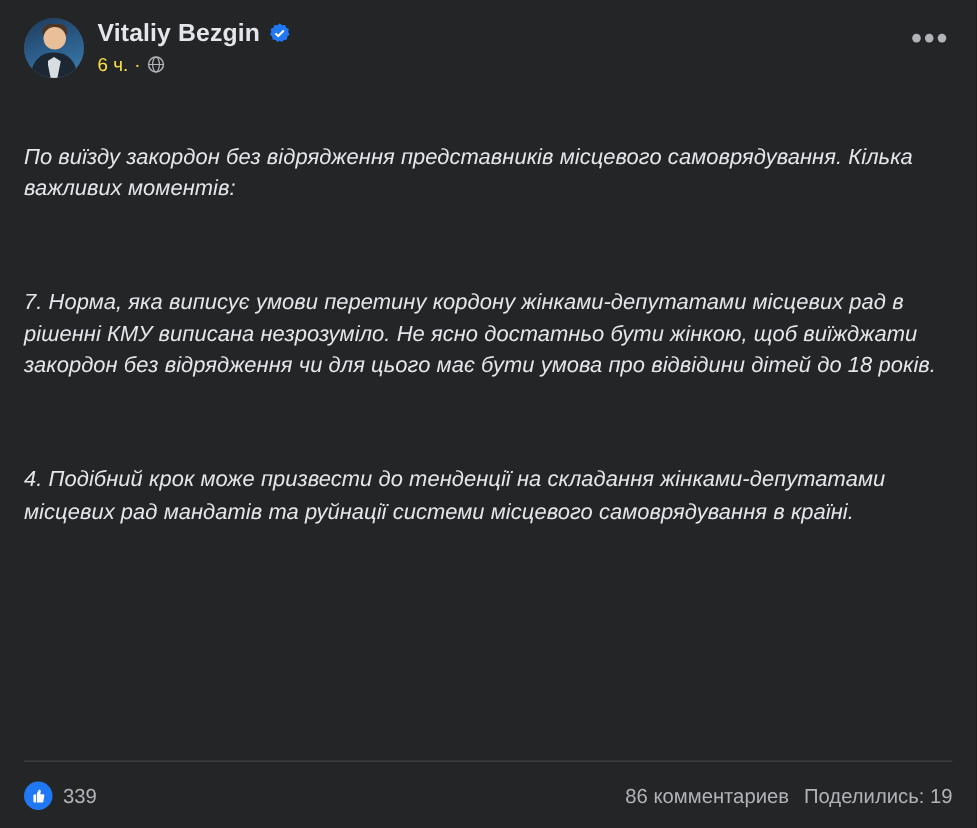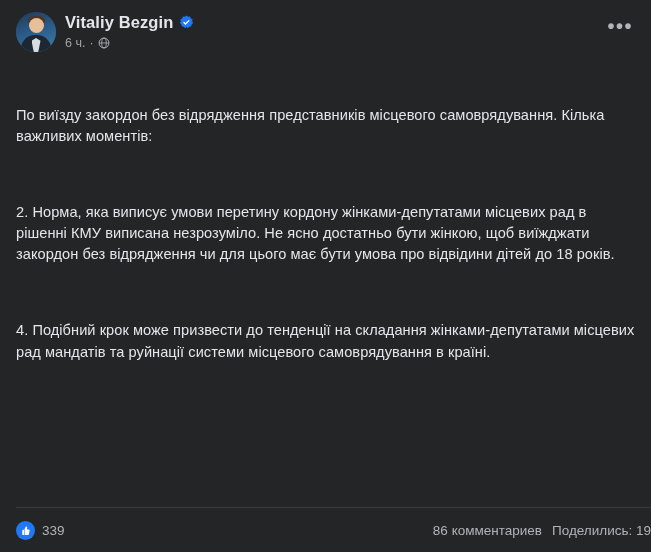--- a/index.html
+++ b/index.html
@@ -18,21 +18,20 @@
     width: 651px;
     height: 552px;
     box-sizing: border-box;
     background: #242526;
     padding: 12px 16px 0 16px;
     position: relative;
   }
   .header {
     display: flex;
     align-items: flex-start;
-    margin-bottom: 10px;
   }
   .avatar {
     width: 40px;
     height: 40px;
     border-radius: 50%;
     overflow: hidden;
     flex: 0 0 40px;
     margin-right: 9px;
     background: #3a3b3c;
     position: relative;
@@ -103,21 +102,21 @@
     height: 15px;
     margin-left: 6px;
     flex: 0 0 15px;
     display: block;
   }
   .metaline {
     display: flex;
     align-items: center;
     margin-top: 3px;
     font-size: 12.5px;
-    color: #a3a3a3;
+    color: #fde047;
   }
   .metaline .dot {
     margin: 0 4px;
   }
   .globe {
     width: 12px;
     height: 12px;
     display: block;
   }
   .more {
@@ -132,28 +131,29 @@
   .body-text {
     font-size: 14.6px;
     line-height: 1.46;
     color: #e4e6eb;
     white-space: pre-wrap;
     word-wrap: break-word;
     letter-spacing: 0.05px;
   }
   .body-text p {
     margin: 0 0 12px 0;
+    font-style: italic;
   }
   .body-text p:last-child {
     margin-bottom: 0;
   }
   .footer {
     position: absolute;
     left: 16px;
-    right: 0;
+    right: 16px;
     bottom: 0;
     height: 44px;
     display: flex;
     align-items: center;
     justify-content: space-between;
     border-top: 1px solid #3a3b3c;
     font-size: 13.5px;
     color: #b0b3b8;
   }
   .likes {
@@ -212,21 +212,21 @@
           <ellipse cx="8" cy="8" rx="3" ry="6.6" fill="none" stroke="#b0b3b8" stroke-width="1.1"></ellipse>
           <line x1="1.6" y1="8" x2="14.4" y2="8" stroke="#b0b3b8" stroke-width="1.1"></line>
         </svg>
       </div>
     </div>
     <div class="more">•••</div>
   </div>
 
   <div class="body-text">
     <p>По виїзду закордон без відрядження представників місцевого самоврядування. Кілька важливих моментів:</p>
-    <p>2. Норма, яка виписує умови перетину кордону жінками-депутатами місцевих рад в рішенні КМУ виписана незрозуміло. Не ясно достатньо бути жінкою, щоб виїжджати закордон без відрядження чи для цього має бути умова про відвідини дітей до 18 років.</p>
+    <p>7. Норма, яка виписує умови перетину кордону жінками-депутатами місцевих рад в рішенні КМУ виписана незрозуміло. Не ясно достатньо бути жінкою, щоб виїжджати закордон без відрядження чи для цього має бути умова про відвідини дітей до 18 років.</p>
     <p>4. Подібний крок може призвести до тенденції на складання жінками-депутатами місцевих рад мандатів та руйнації системи місцевого самоврядування в країні.</p>
     
   </div>
 
   <div class="footer">
     <div class="likes">
       <span class="like-badge">
         <svg viewBox="0 0 16 16">
           <path fill="#ffffff" d="M5.8 14.5H4.2c-0.5 0-0.9-0.4-0.9-0.9V7.8c0-0.5 0.4-0.9 0.9-0.9h1.6v7.6zM13.9 7.6c0-0.6-0.5-1.1-1.1-1.1H9.9l0.5-2.3c0.2-0.9-0.3-1.7-1.1-1.9-0.4-0.1-0.7 0.1-0.9 0.4L6.6 5.9v8.6h5.2c0.5 0 1-0.4 1.1-0.9l1-5.3c0-0.2 0-0.5 0-0.7z"></path>
         </svg>

